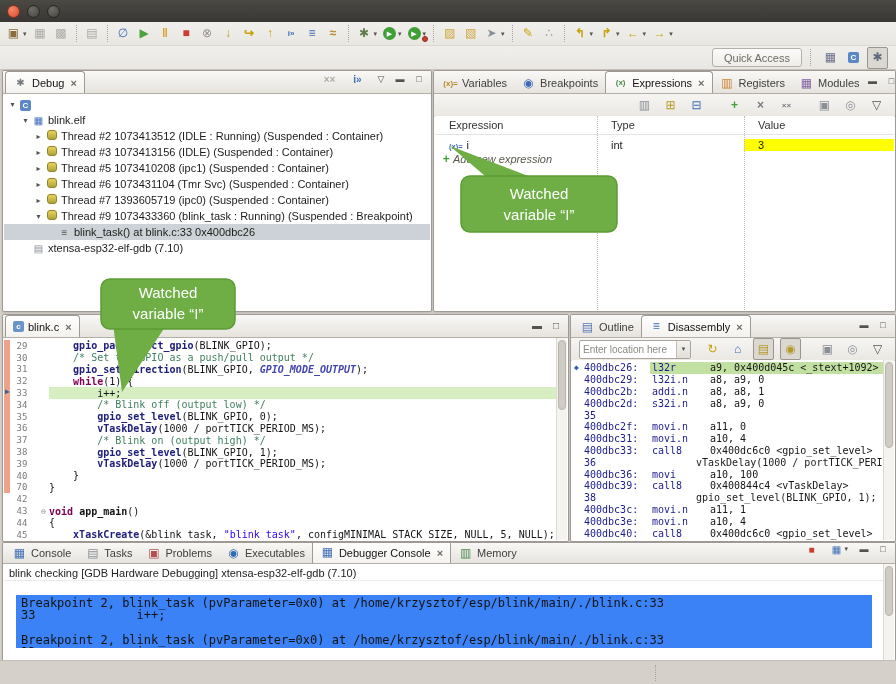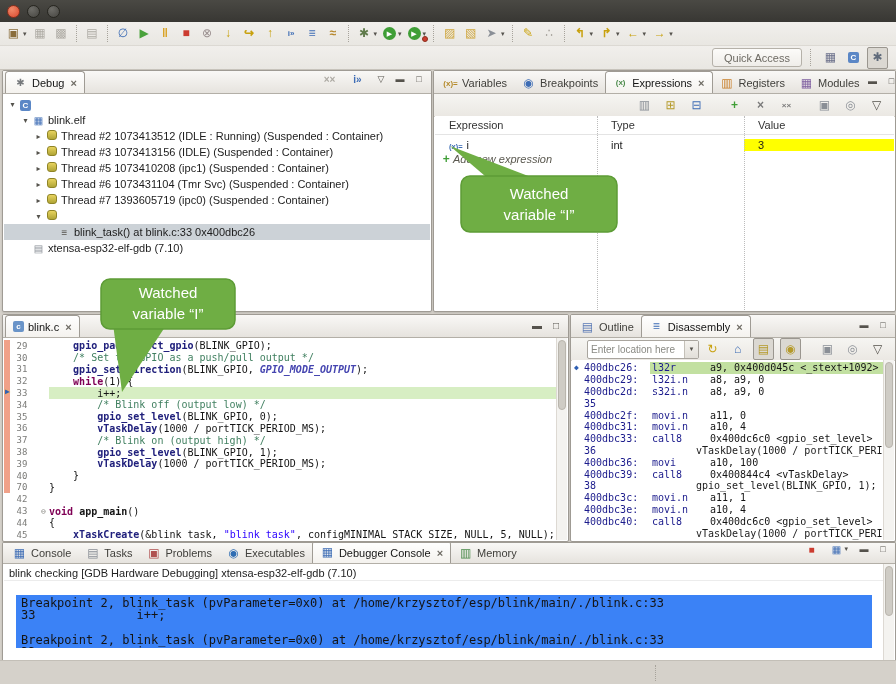--- a/index.html
+++ b/index.html
@@ -101,21 +101,21 @@
     font-family:"DejaVu Sans Mono",monospace;font-size:10px;padding-top:2px}
   .d-row{display:flex;height:11.8px;align-items:center;white-space:pre;padding-left:12px;position:relative}
   .d-row.cur{background:linear-gradient(to right,#ffffff 0px,#ffffff 78px,#c2e0a1 78px)}
   .d-cur-mark{position:absolute;left:2px;top:1px;font-size:8px;color:#2f5fb3}
   .d-addr{width:68px;color:#1b1b8c;flex:none}
   .d-mn{width:58px;color:#1b1b8c;font-weight:normal;flex:none}
   .d-op{color:#141414}
   .d-srcnum{width:68px;color:#1b1b8c;flex:none}
   .d-srct{color:#1c1c1c;padding-left:44px}
   .loc-combo{display:flex;align-items:center;height:17px;border:1px solid #a9a59e;background:#fff;
-    border-radius:2px;width:110px;margin-left:12px;overflow:hidden}
+    border-radius:2px;width:110px;margin-left:4px;overflow:hidden}
   .loc-txt{font-size:10px;color:#8a8a84;padding:0 3px;white-space:nowrap;overflow:hidden;width:90px;flex:none}
   .loc-dd{width:14px;align-self:stretch;border-left:1px solid #c4c0b8;
     background:linear-gradient(#f4f2ee,#e2dfd9);font-size:6px;color:#55524c;text-align:center;line-height:16px}
 
   
   #console-panel .tabbar{height:20px}
   .con-status{position:absolute;top:21px;left:1px;right:11px;height:17px;background:#fff;font-size:11px;
     color:#222;padding:3px 5px 0;box-sizing:border-box;border-bottom:1px solid #ececec;white-space:nowrap}
   .con-out{position:absolute;top:40px;left:1px;right:11px;bottom:1px;background:#3b82f6;
     font-family:"DejaVu Sans Mono",monospace;font-size:12px;line-height:12.3px;white-space:pre;
@@ -308,20 +308,21 @@
           <span>Thread #6 1073431104 (Tmr Svc) (Suspended : Container)</span>
         </div>
         <div class="t-row" style="padding-left: 29px;">
           <span class="t-exp">▸</span>
           <span class="t-icn-wrap"><span class="icn-thread"></span></span>
           <span>Thread #7 1393605719 (ipc0) (Suspended : Container)</span>
         </div>
         <div class="t-row" style="padding-left: 29px;">
           <span class="t-exp">▾</span>
           <span class="t-icn-wrap"><span class="icn-thread"></span></span>
+          <span>Thread #9 1073433360 (blink_task : Running) (Suspended : Breakpoint)</span>
         </div>
         <div class="t-row sel" style="padding-left: 42px;">
           <span class="t-exp"></span>
           <span class="t-icn-wrap"><span class="gi" style="color: rgb(85, 82, 76);">≡</span></span>
           <span>blink_task() at blink.c:33 0x400dbc26</span>
         </div>
         <div class="t-row" style="padding-left: 16px;">
           <span class="t-exp"></span>
           <span class="t-icn-wrap"><span class="gi" style="color: rgb(138, 143, 150);">▤</span></span>
           <span>xtensa-esp32-elf-gdb (7.10)</span>
@@ -492,20 +493,21 @@
             <span class="gi" style="color: rgb(138, 143, 150);">◎</span>
           </span>
           <span class="tb-item">
             <span class="gi" style="color: rgb(85, 82, 76);">▽</span>
           </span>
         </span>
     </div>
     <div id="dis-body">
         <div class="d-row cur"><span class="d-cur-mark">◆</span><span class="d-addr">400dbc26:</span><span class="d-mn">l32r</span><span class="d-op">a9, 0x400d045c &lt;_stext+1092&gt;</span></div>
         <div class="d-row"><span class="d-addr">400dbc29:</span><span class="d-mn">l32i.n</span><span class="d-op">a8, a9, 0</span></div>
+        <div class="d-row"><span class="d-addr">400dbc2b:</span><span class="d-mn">addi.n</span><span class="d-op">a8, a8, 1</span></div>
         <div class="d-row"><span class="d-addr">400dbc2d:</span><span class="d-mn">s32i.n</span><span class="d-op">a8, a9, 0</span></div>
         <div class="d-row"><span class="d-srcnum">35</span></div>
         <div class="d-row"><span class="d-addr">400dbc2f:</span><span class="d-mn">movi.n</span><span class="d-op">a11, 0</span></div>
         <div class="d-row"><span class="d-addr">400dbc31:</span><span class="d-mn">movi.n</span><span class="d-op">a10, 4</span></div>
         <div class="d-row"><span class="d-addr">400dbc33:</span><span class="d-mn">call8</span><span class="d-op">0x400dc6c0 &lt;gpio_set_level&gt;</span></div>
         <div class="d-row"><span class="d-srcnum">36</span><span class="d-srct">vTaskDelay(1000 / portTICK_PERI</span></div>
         <div class="d-row"><span class="d-addr">400dbc36:</span><span class="d-mn">movi</span><span class="d-op">a10, 100</span></div>
         <div class="d-row"><span class="d-addr">400dbc39:</span><span class="d-mn">call8</span><span class="d-op">0x400844c4 &lt;vTaskDelay&gt;</span></div>
         <div class="d-row"><span class="d-srcnum">38</span><span class="d-srct">gpio_set_level(BLINK_GPIO, 1);</span></div>
         <div class="d-row"><span class="d-addr">400dbc3c:</span><span class="d-mn">movi.n</span><span class="d-op">a11, 1</span></div>

